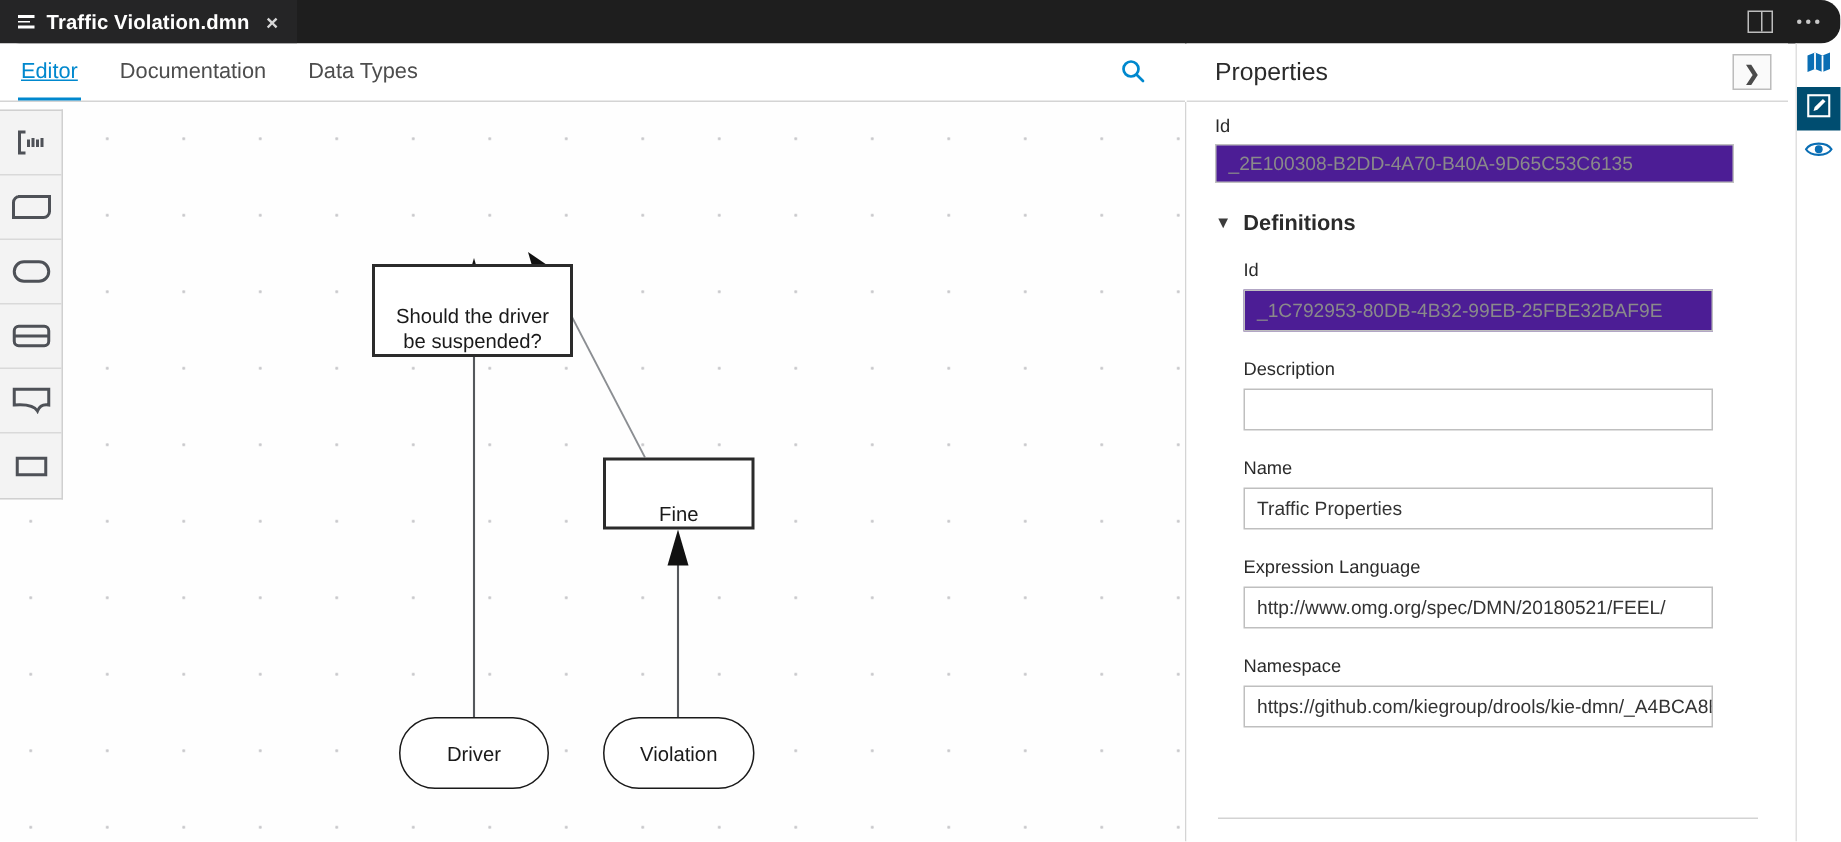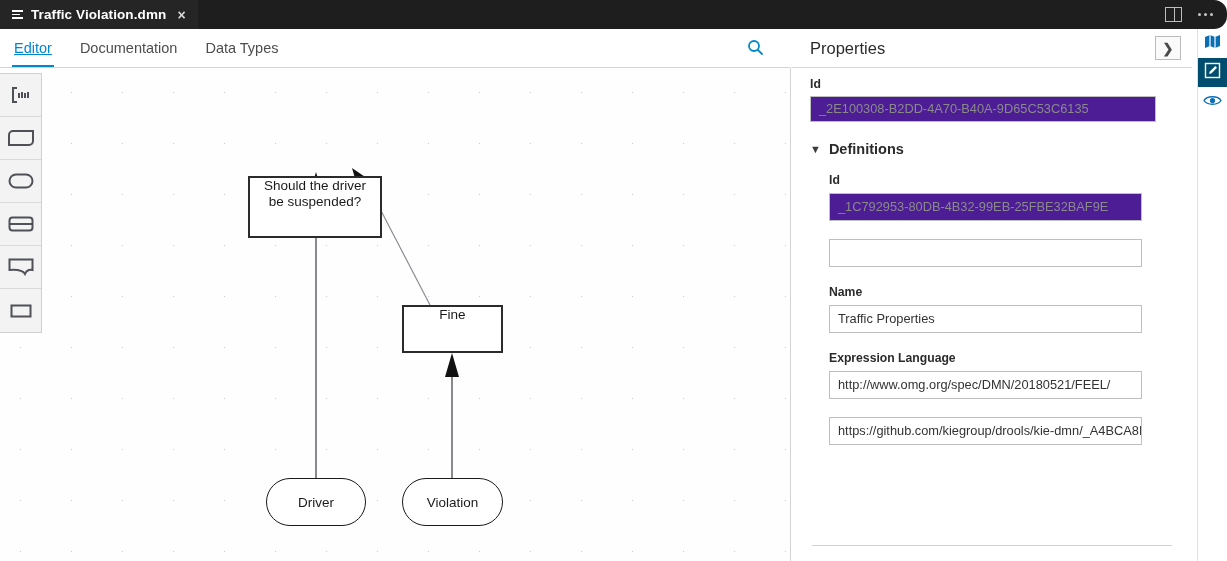--- a/index.html
+++ b/index.html
@@ -86,21 +86,21 @@
     display: flex; align-items: center; justify-content: center;
     border-bottom: 1px solid #d9d9d9; cursor: pointer;
   }
   .pal-item:last-child { border-bottom: none; }
   .shape-ink { stroke: #4e5157; fill: none; stroke-width: 2; }
 
   
   .node { position: absolute; }
   .node-rect {
     border: 2px solid #2b2b2b; background: #ffffff;
-    display: flex; align-items: flex-start; justify-content: center;
+    display: flex; align-items: flex-end; justify-content: center;
     text-align: center; font-size: 13.5px; color: #1a1a1a; line-height: 1.22;
     cursor: pointer;
   }
   .node-ellipse {
     border: 1.6px solid #1a1a1a; background: #ffffff; border-radius: 999px;
     display: flex; align-items: center; justify-content: center;
     font-size: 13.5px; color: #1a1a1a; cursor: pointer;
   }
   .edge-layer { position: absolute; left: 0; top: 0; width: 790px; height: 493px; pointer-events: none; }
 
@@ -115,21 +115,21 @@
   }
   .props-title { font-size: 16.5px; color: #2b2b2b; }
   .collapse-btn {
     margin-left: auto; width: 26px; height: 24px;
     background: #fafafa; border: 1px solid #bcbcbc;
     display: flex; align-items: center; justify-content: center;
     cursor: pointer; color: #4b4b4b; font-size: 13px; font-weight: bold;
   }
   .props-body { padding: 9px 36px 0 19px; }
   .field { margin-bottom: 14px; }
-  .field-label { font-size: 12.2px; font-weight: bold; color: #2b2b2b; margin-bottom: 5px; }
+  .field-label { font-size: 12.2px; font-weight: normal; color: #2b2b2b; margin-bottom: 5px; }
   .field-input {
     width: 100%; height: 26px; border: 1px solid #bfbfbf; background: #ffffff;
     font-size: 12.8px; color: #333333; padding: 0 8px; line-height: 24px;
     white-space: nowrap; overflow: hidden; font-family: "Liberation Sans", sans-serif;
   }
   .field-input.readonly { background: #4c1d95; color: #8a8a8a; }
   .section-head {
     display: flex; align-items: center; gap: 8px;
     margin: 19px 0 16px 0; cursor: pointer;
   }
@@ -292,34 +292,36 @@
         <span class="section-title">Definitions</span>
       </div>
 
       <div class="nested">
         <div class="field">
           <div class="field-label">Id</div>
           <div class="field-input readonly">_1C792953-80DB-4B32-99EB-25FBE32BAF9E</div>
         </div>
 
         <div class="field">
+          <div class="field-label">Description</div>
           <div class="field-input"></div>
         </div>
 
         <div class="field">
           <div class="field-label">Name</div>
           <div class="field-input">Traffic Properties</div>
         </div>
 
         <div class="field">
           <div class="field-label">Expression Language</div>
           <div class="field-input">http://www.omg.org/spec/DMN/20180521/FEEL/</div>
         </div>
 
         <div class="field">
+          <div class="field-label">Namespace</div>
           <div class="field-input">https://github.com/kiegroup/drools/kie-dmn/_A4BCA8B8</div>
         </div>
       </div>
     </div>
   </div>
   <div class="bottom-rule"></div>
 
   <div class="rail">
     <div class="rail-item">
       <span>

